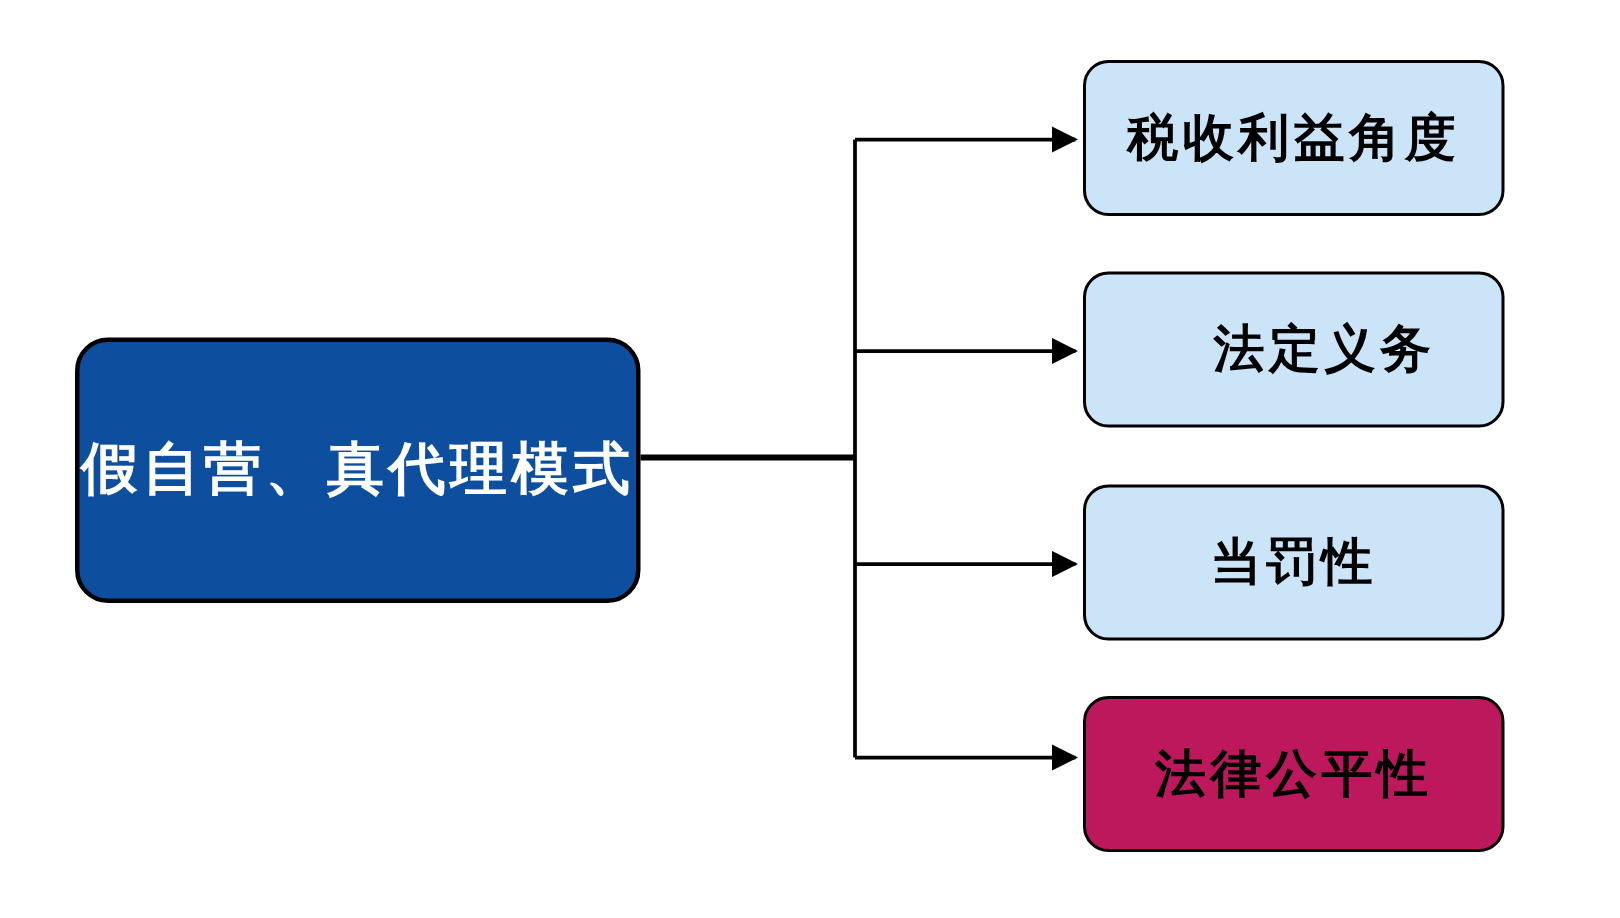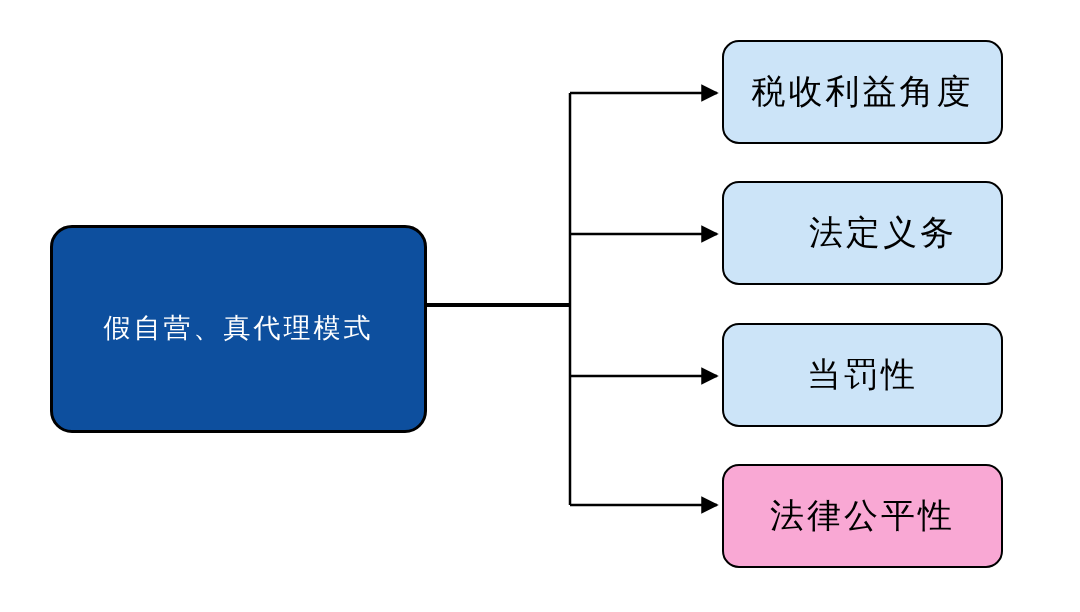--- a/index.html
+++ b/index.html
@@ -24,29 +24,29 @@
   }
   .node {
     position: absolute;
     box-sizing: border-box;
     border: 3px solid #000000;
     display: flex;
     flex-direction: column;
     align-items: center;
     justify-content: center;
     text-align: center;
-    font-weight: normal;
+    font-weight: bold;
   }
   .root-box {
     left: 50px;
     top: 225px;
     width: 377px;
-    height: 208px;
+    height: 177px;
     border-radius: 22px;
-    font-size: 27px;
+    font-size: 38px;
     letter-spacing: 3px;
     line-height: 1.32;
     color: #ffffff;
   }
   .branch-box {
     left: 722px;
     width: 281px;
     height: 104px;
     border-radius: 17px;
     border-width: 2.5px;
@@ -91,17 +91,17 @@
   </div>
 
   <div class="node branch-box b1" style="background: rgb(204, 228, 248); color: rgb(0, 0, 0); border-color: rgb(0, 0, 0);">
     <span>法定义务</span>
   </div>
 
   <div class="node branch-box b2" style="background: rgb(204, 228, 248); color: rgb(0, 0, 0); border-color: rgb(0, 0, 0);">
     <span>当罚性</span>
   </div>
 
-  <div class="node branch-box b3" style="background: #f9a8d4; color: rgb(0, 0, 0); border-color: rgb(0, 0, 0);">
+  <div class="node branch-box b3" style="background: #be185d; color: rgb(0, 0, 0); border-color: rgb(0, 0, 0);">
     <span>法律公平性</span>
   </div>
 
 </div>
 
 </body></html>

